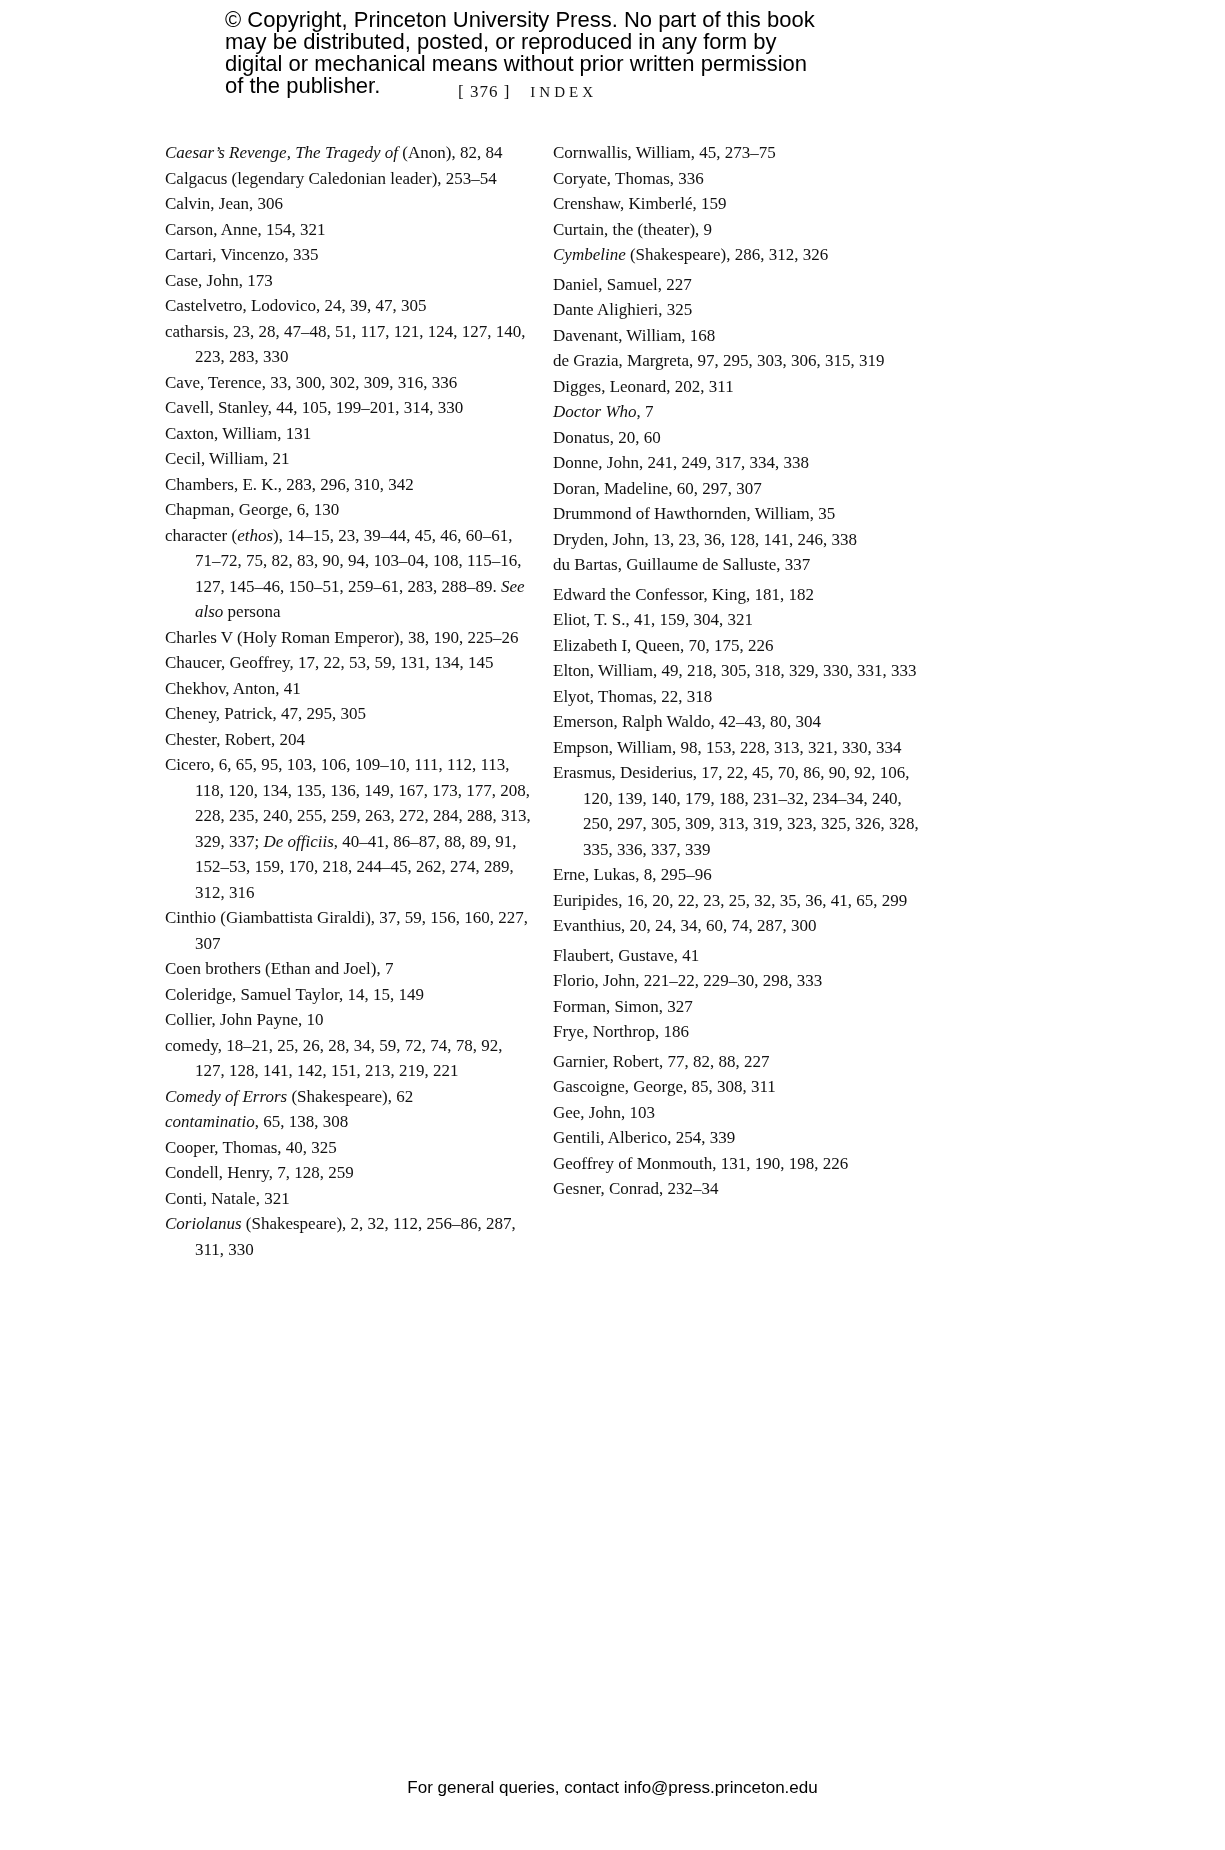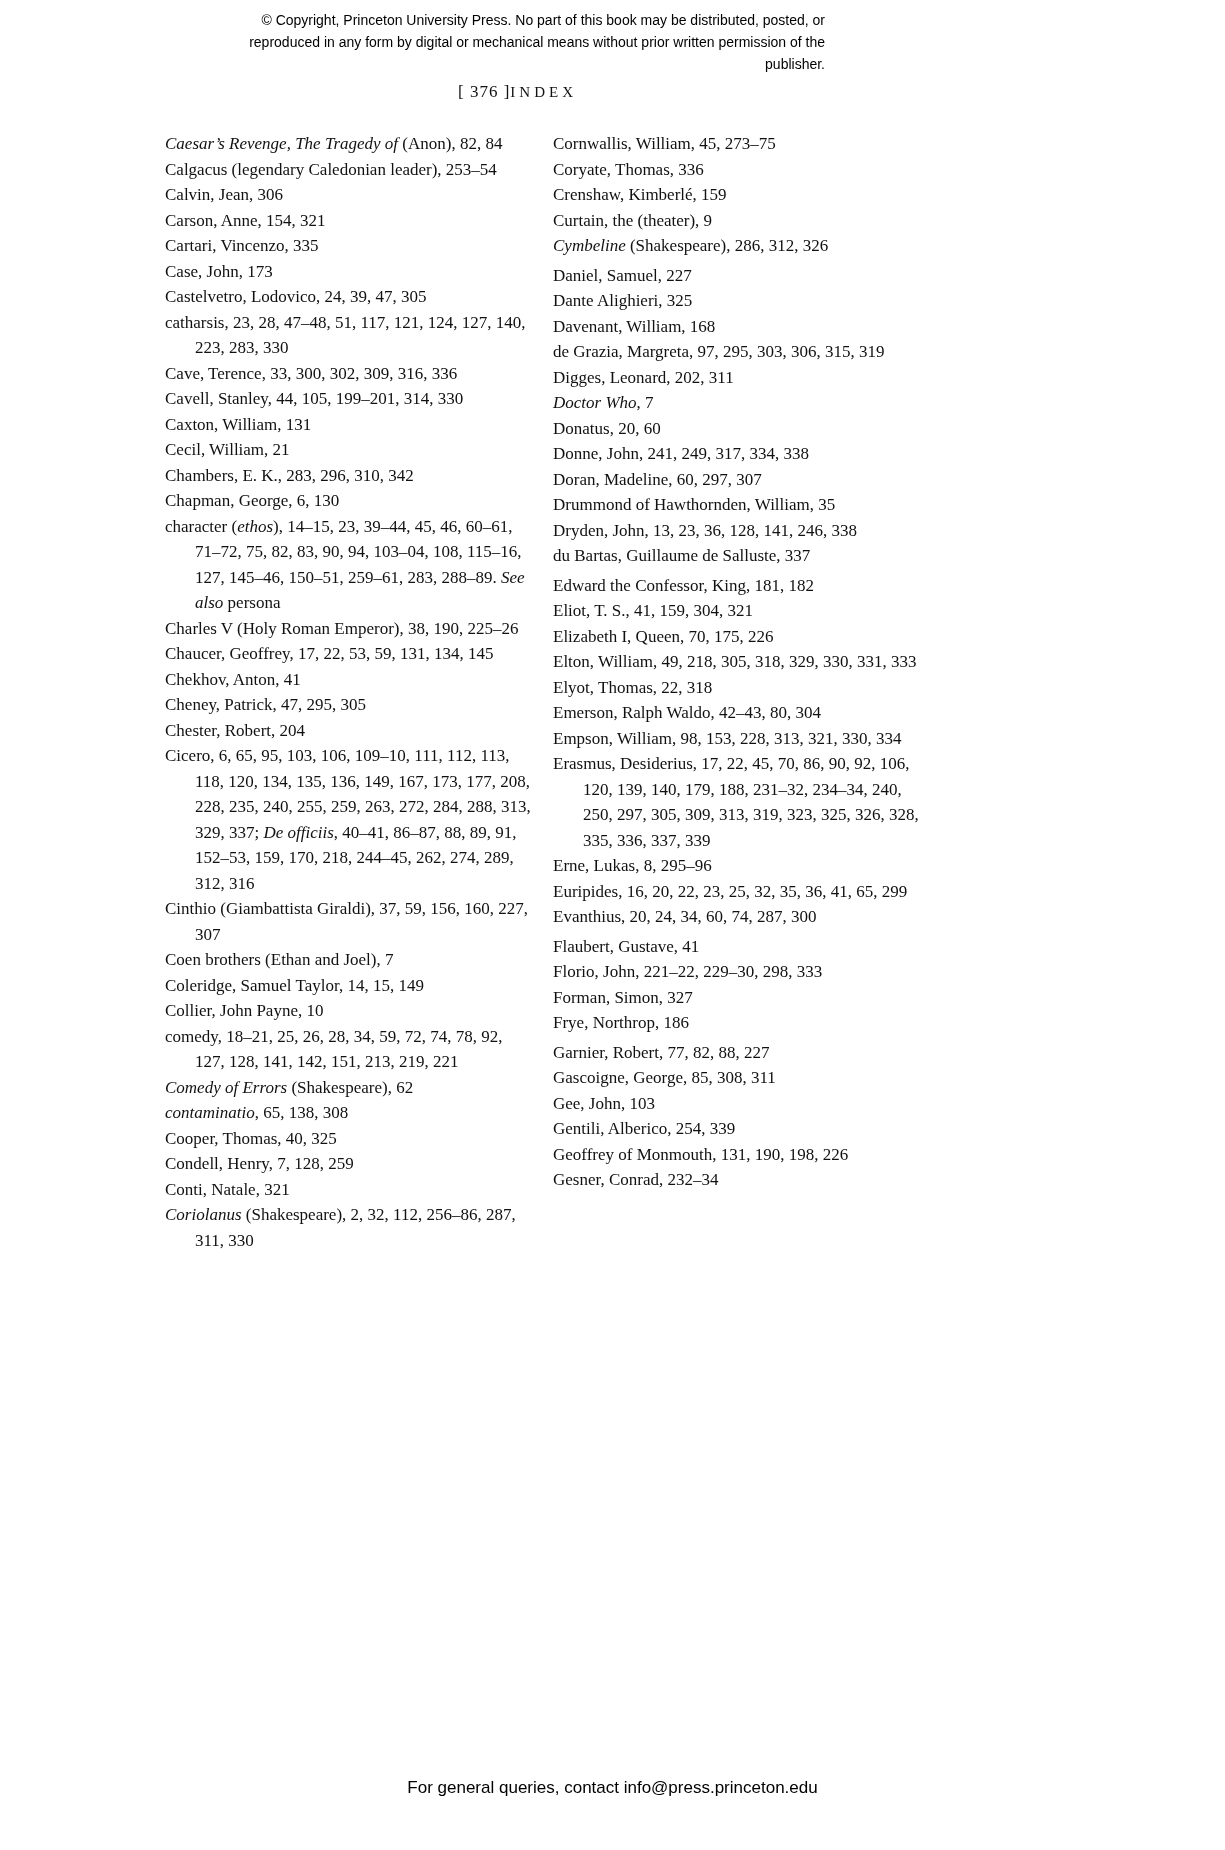--- a/index.html
+++ b/index.html
@@ -14,45 +14,45 @@
     background: #ffffff;
     color: #111111;
     overflow: hidden;
   }
   .copyright {
     position: absolute;
     left: 225px;
     top: 9px;
     width: 600px;
     font-family: "Liberation Sans", sans-serif;
-    font-size: 14px;
+    font-size: 22px;
     line-height: 22px;
     color: #000000;
-    text-align: right;
   }
   .running-head {
     position: absolute;
     left: 458px;
     top: 82px;
     font-family: "Liberation Serif", serif;
     font-size: 17px;
     color: #111111;
     white-space: nowrap;
   }
   .running-head .pagenum {
     letter-spacing: 1px;
     text-align: right;
   }
   .running-head .head-title {
+    margin-left: 20px;
     font-size: 15px;
     letter-spacing: 4px;
   }
   .col {
     position: absolute;
-    top: 131px;
+    top: 140px;
     font-family: "Liberation Serif", serif;
     font-size: 17px;
     line-height: 25.5px;
     color: #111111;
   }
   .col-left {
     left: 165px;
     width: 368px;
   }
   .col-right {

